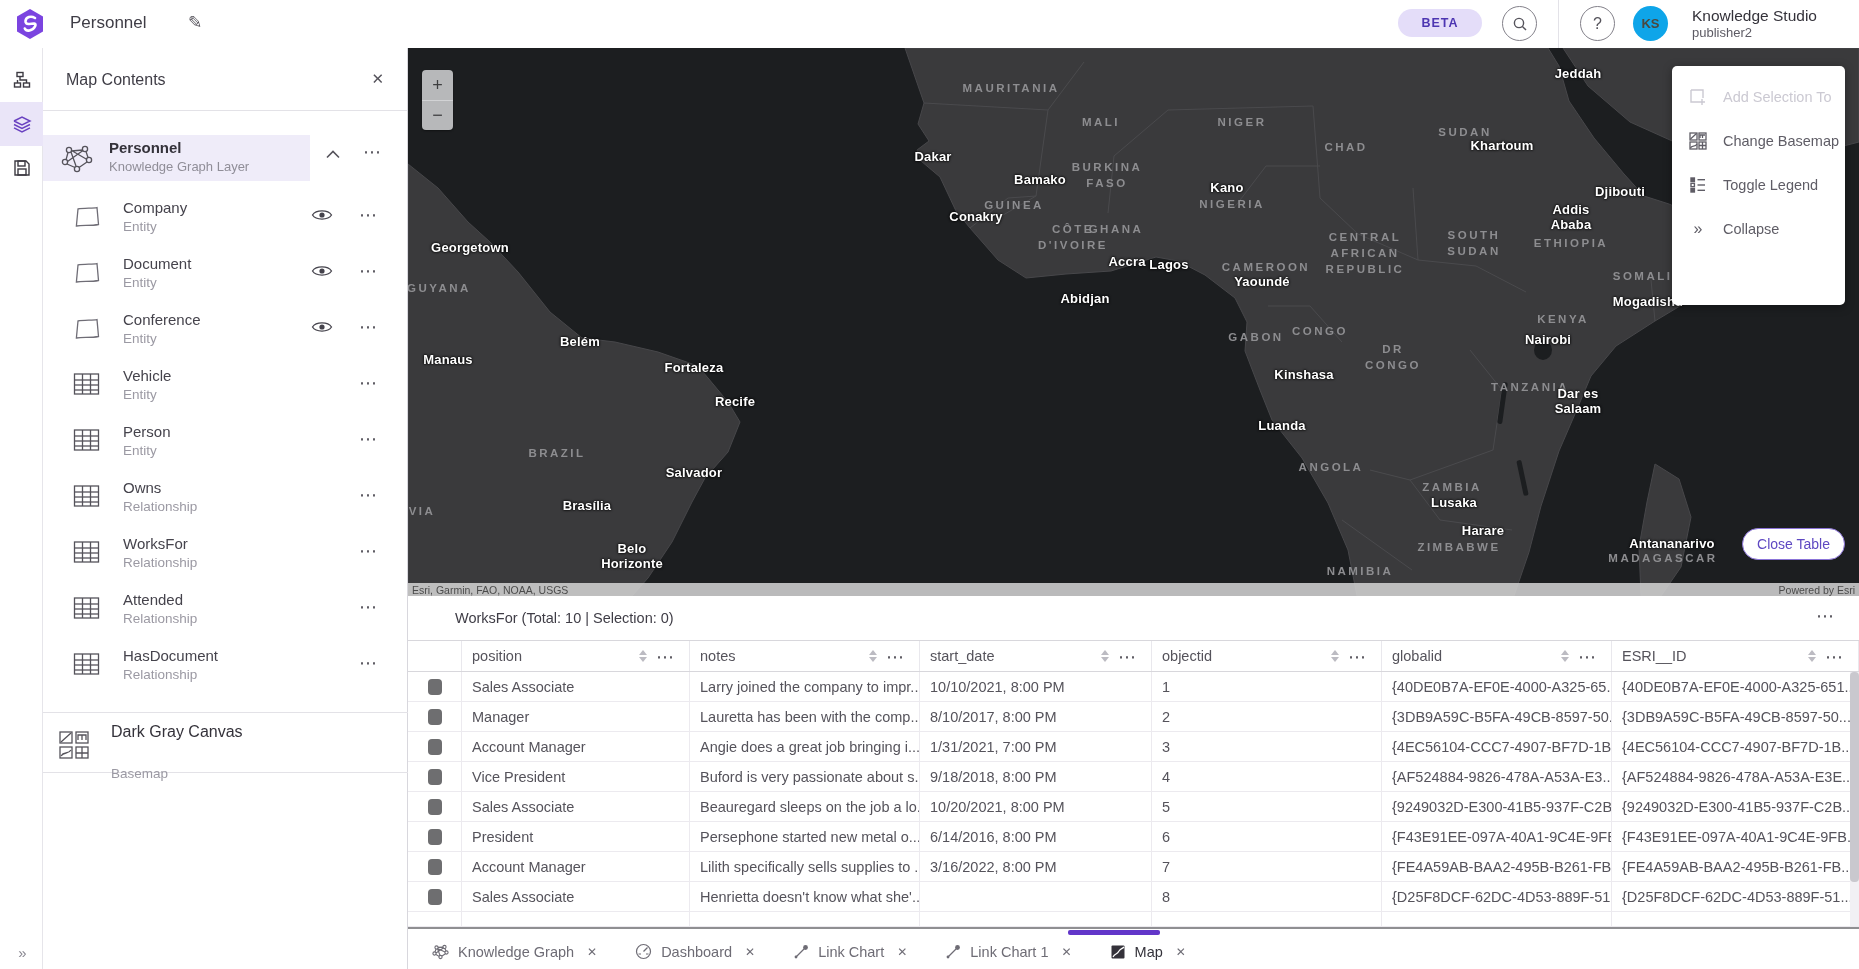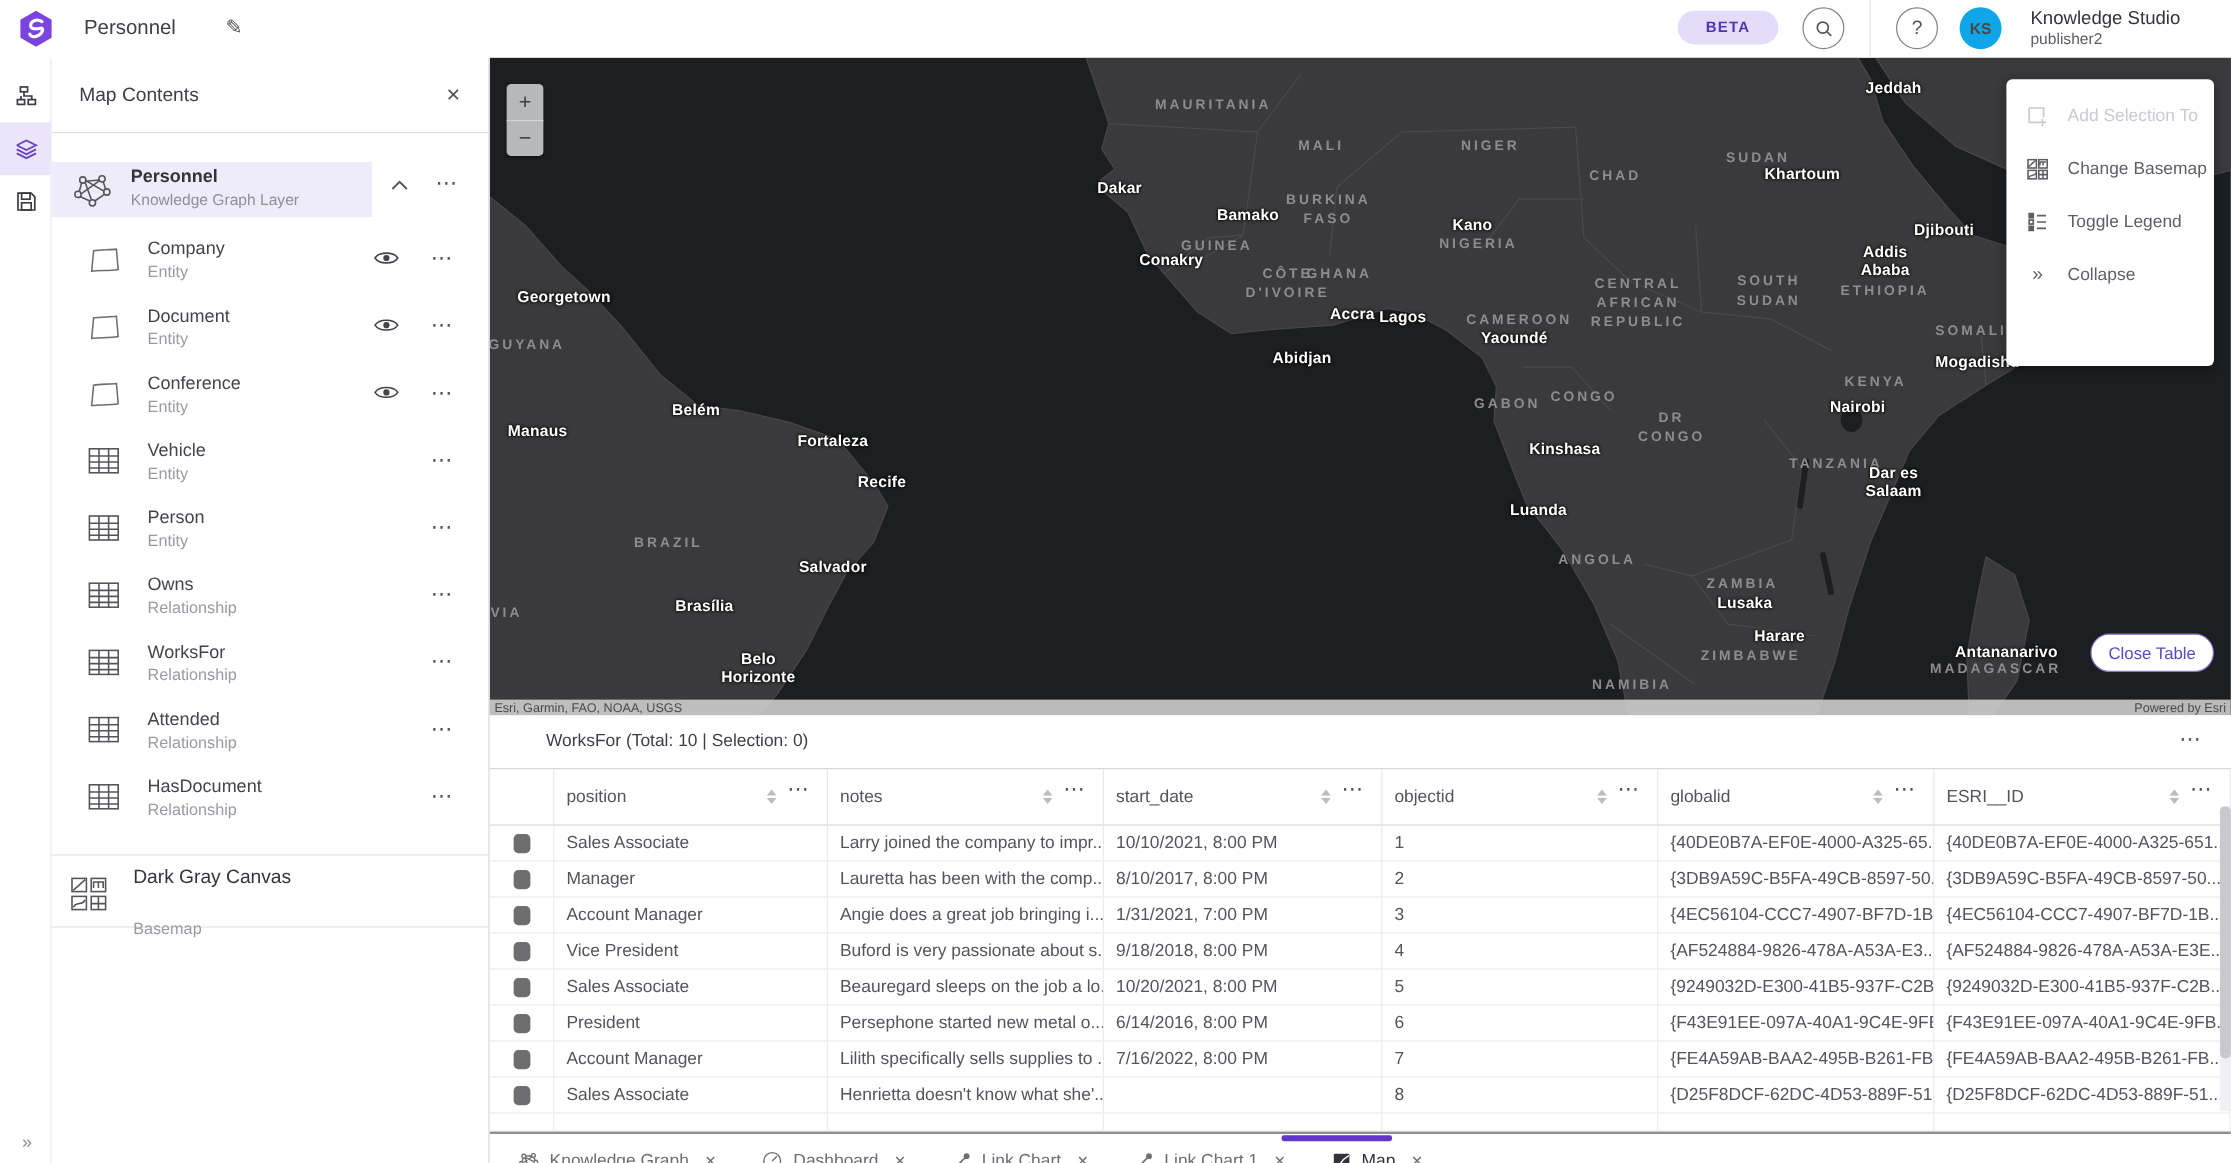--- a/index.html
+++ b/index.html
@@ -72,21 +72,21 @@
   .menu-item.menu-item-disabled .mi { color:#cbc9d2; }
   .menu-item.menu-item-disabled svg { stroke:#cbc9d2 !important; }
   .mi-collapse { font-size:16px; letter-spacing:-1px; }
 
   
   .table-area { position:relative; width:1451px; background:#fff; }
   .table-title-row { position:relative; height:44px; }
   .table-title { position:absolute; left:47px; top:14px; font-size:14.5px; color:#3f3d46; }
   .table-title-dots { position:absolute; right:24px; top:11px; }
   .tr { display:grid; grid-template-columns:54px 228px 230px 232px 230px 230px 247px; }
-  .thead-row { height:48px; border-top:1px solid #d8d7dc; border-bottom:1px solid #d8d7dc; }
+  .thead-row { height:32px; border-top:1px solid #d8d7dc; border-bottom:1px solid #d8d7dc; }
   .th { position:relative; display:flex; align-items:center; padding-left:10px; font-size:14.5px; color:#55535b; border-right:1px solid #e9e8ed; overflow:hidden; }
   .th .sort { position:absolute; right:42px; display:flex; flex-direction:column; gap:2px; }
   .th .sort i { width:0; height:0; border-left:4px solid transparent; border-right:4px solid transparent; }
   .th .sort i.up { border-bottom:5px solid #bcbbc2; }
   .th .sort i.dn { border-top:5px solid #bcbbc2; }
   .th .hdots { position:absolute; right:14px; top:7px; }
   .td { display:flex; align-items:center; padding-left:10px; font-size:14.5px; color:#55535b; border-right:1px solid #eceaef; white-space:nowrap; overflow:hidden; }
   .data-row { height:30px; border-bottom:1px solid #eceaef; }
   .sel-cell { display:flex; align-items:center; justify-content:center; border-right:1px solid #eceaef; }
   .row-check { width:14px; height:16px; background:#6e6e70; border-radius:4px; cursor:pointer; }
@@ -649,21 +649,21 @@
           <div class="td">{F43E91EE-097A-40A1-9C4E-9FB...</div>
           <div class="td">{F43E91EE-097A-40A1-9C4E-9FB...</div>
         </div>
 
         <div class="tr data-row">
           <div class="sel-cell">
             <span class="row-check"></span>
           </div>
           <div class="td">Account Manager</div>
           <div class="td">Lilith specifically sells supplies to ...</div>
-          <div class="td">7/16/2022, 8:00 PM</div>
+          <div class="td">3/16/2022, 8:00 PM</div>
           <div class="td">7</div>
           <div class="td">{FE4A59AB-BAA2-495B-B261-FB...</div>
           <div class="td">{FE4A59AB-BAA2-495B-B261-FB...</div>
         </div>
 
         <div class="tr data-row">
           <div class="sel-cell">
             <span class="row-check"></span>
           </div>
           <div class="td">Sales Associate</div>

